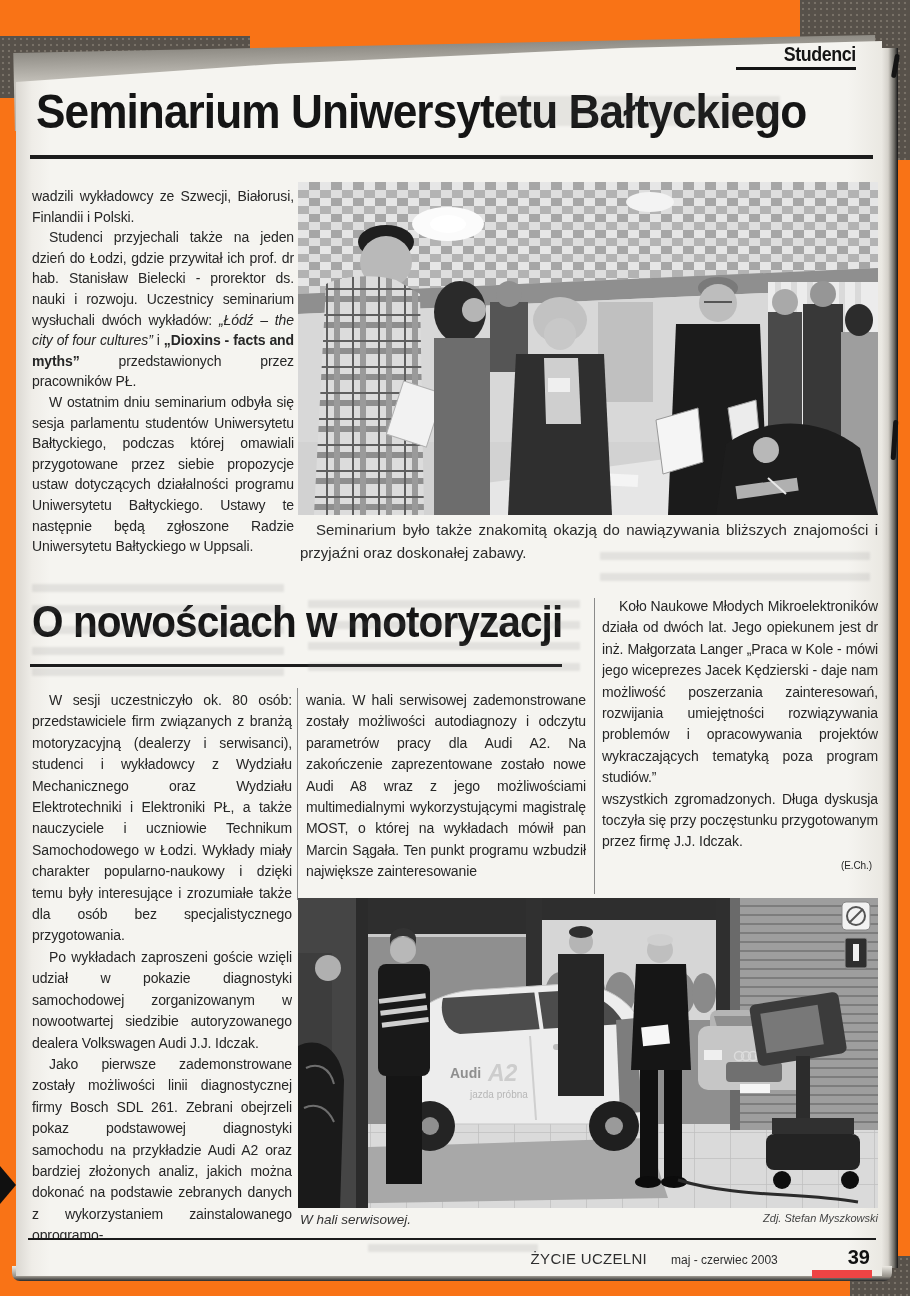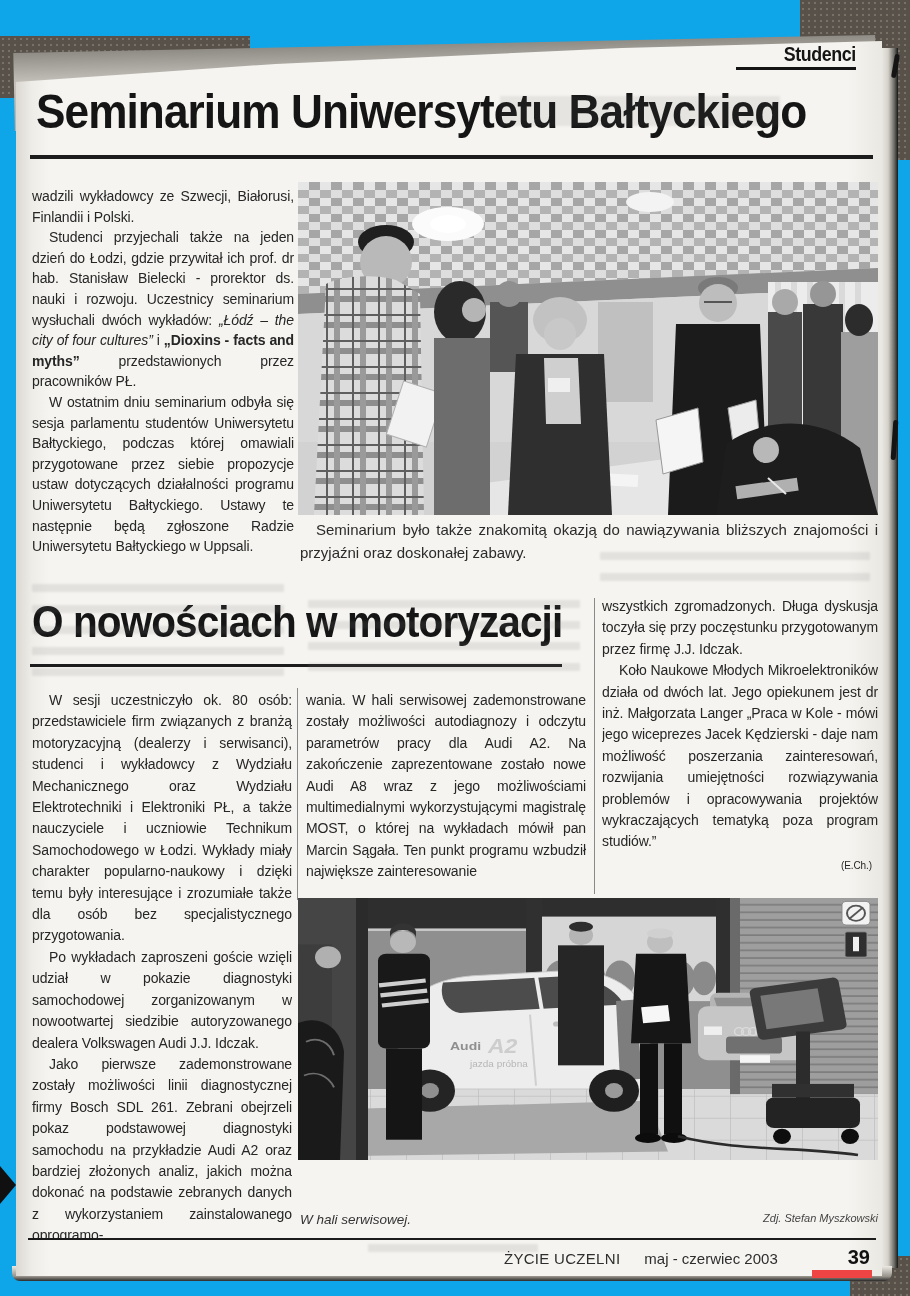--- a/index.html
+++ b/index.html
@@ -1,17 +1,17 @@
 <!DOCTYPE html>
 <html lang="pl"><head>
 <meta charset="utf-8">
 <style>
   html,body{margin:0;padding:0;background:#070707;}
   .screen{position:relative;width:910px;height:1296px;overflow:hidden;
-    background:#0ea5e9;font-family:"Liberation Sans",sans-serif;color:#222;}
+    background:#f97316;font-family:"Liberation Sans",sans-serif;color:#222;}
   
   .carpet{position:absolute;background-color:#57514a;
     background-image:radial-gradient(rgba(205,198,182,.28) 1px,transparent 1.6px);
     background-size:6px 6px;}
   .carpet-tl{left:0;top:36px;width:250px;height:62px;}
   .carpet-tr{right:0;top:0;width:110px;height:160px;}
   .carpet-br{right:0;bottom:0;width:60px;height:40px;}
   .underpages{position:absolute;left:14px;top:44px;width:862px;height:78px;
     background:linear-gradient(180deg,#8f8c85,#c6c3bc 40%,#b3b0a9);
     transform:rotate(-1.2deg);}
@@ -47,33 +47,33 @@
   .a2-col2{left:306px;top:690px;width:280px;height:206px;}
   .a2-col3{left:602px;top:596px;width:276px;height:300px;}
   .para{margin:0;}
   .para.indent{text-indent:17px;}
   .byline{margin:2px 6px 0 0;text-align:right;font-size:10px;}
   .vdiv{position:absolute;width:1px;background:#8a8a8a;}
   .vdiv1{left:297px;top:688px;height:212px;}
   .vdiv2{left:594px;top:598px;height:296px;}
   .photo{position:absolute;margin:0;background:#cfcfcf;}
   .photo1{left:298px;top:182px;width:580px;height:333px;}
-  .photo2{left:298px;top:898px;width:580px;height:262px;}
+  .photo2{left:298px;top:898px;width:580px;height:310px;}
   .photo svg{display:block;width:100%;height:100%;}
   .caption1{position:absolute;left:300px;top:518px;width:578px;margin:0;
     font-size:15px;line-height:23px;text-indent:16px;text-align:justify;color:#2b2b2b;}
   .caption2-row{position:absolute;left:300px;top:1212px;width:578px;display:flex;
     justify-content:space-between;align-items:flex-start;}
   .caption2{font-size:13.5px;font-style:italic;color:#333;}
   .credit{font-size:11px;font-style:italic;color:#444;}
   .bottom-rule{left:28px;top:1238px;width:848px;height:2px;}
   .footer{position:absolute;left:420px;top:1246px;width:452px;display:flex;
     justify-content:flex-end;align-items:baseline;gap:24px;color:#2e2e2e;}
   .journal{font-size:15px;font-weight:500;letter-spacing:.3px;}
-  .issue{font-size:15px;}
+  .issue{font-size:12px;}
   .pagenum-wrap{border-bottom:8px solid #ef4444;padding:0 2px 1px 36px;margin-left:10px;}
   .pagenum{font-size:20px;font-weight:800;color:#111;}
   
   .ghost{position:absolute;opacity:.45;filter:blur(1.1px);
     background-image:repeating-linear-gradient(180deg,rgba(120,120,120,.32) 0 8px,transparent 8px 21px);}
   .ghost-title{opacity:.22;background-image:repeating-linear-gradient(180deg,rgba(100,100,100,.5) 0 30px,transparent 30px 44px);}
 </style>
 </head>
 <body>
 
@@ -203,22 +203,22 @@
     <div class="col a2-col a2-col1">
         <p class="para indent"><span>W sesji uczestniczyło ok. 80 osób: przedstawiciele firm związanych z branżą motoryzacyjną (dealerzy i serwisanci), studenci i wykładowcy z Wydziału Mechanicznego oraz Wydziału Elektrotechniki i Elektroniki PŁ, a także nauczyciele i uczniowie Technikum Samochodowego w Łodzi. Wykłady miały charakter popularno-naukowy i dzięki temu były interesujące i zrozumiałe także dla osób bez specjalistycznego przygotowania.</span></p>
         <p class="para indent"><span>Po wykładach zaproszeni goście wzięli udział w pokazie diagnostyki samochodowej zorganizowanym w nowootwartej siedzibie autoryzowanego dealera Volkswagen Audi J.J. Idczak.</span></p>
         <p class="para indent"><span>Jako pierwsze zademonstrowane zostały możliwości linii diagnostycznej firmy Bosch SDL 261. Zebrani obejrzeli pokaz podstawowej diagnostyki samochodu na przykładzie Audi A2 oraz bardziej złożonych analiz, jakich można dokonać na podstawie zebranych danych z wykorzystaniem zainstalowanego oprogramo-</span></p>
       </div>
     <div class="col a2-col a2-col2">
         <p class="para"><span>wania. W hali serwisowej zademonstrowane zostały możliwości autodiagnozy i odczytu parametrów pracy dla Audi A2. Na zakończenie zaprezentowane zostało nowe Audi A8 wraz z jego możliwościami multimedialnymi wykorzystującymi magistralę MOST, o której na wykładach mówił pan Marcin Sągała. Ten punkt programu wzbudził największe zainteresowanie</span></p>
       </div>
     <div class="col a2-col a2-col3">
       <div>
+          <p class="para indent"><span>Koło Naukowe Młodych Mikroelektroników działa od dwóch lat. Jego opiekunem jest dr inż. Małgorzata Langer „Praca w Kole - mówi jego wiceprezes Jacek Kędzierski - daje nam możliwość poszerzania zainteresowań, rozwijania umiejętności rozwiązywania problemów i opracowywania projektów wykraczających tematyką poza program studiów.”</span></p>
           <p class="para"><span>wszystkich zgromadzonych. Długa dyskusja toczyła się przy poczęstunku przygotowanym przez firmę J.J. Idczak.</span></p>
-          <p class="para indent"><span>Koło Naukowe Młodych Mikroelektroników działa od dwóch lat. Jego opiekunem jest dr inż. Małgorzata Langer „Praca w Kole - mówi jego wiceprezes Jacek Kędzierski - daje nam możliwość poszerzania zainteresowań, rozwijania umiejętności rozwiązywania problemów i opracowywania projektów wykraczających tematyką poza program studiów.”</span></p>
         </div>
       <p class="byline">(E.Ch.)</p>
     </div>
 
     <figure class="photo photo2">
       <svg viewBox="0 0 580 310" preserveAspectRatio="none">
         <defs>
           <pattern id="slats" width="580" height="9" patternUnits="userSpaceOnUse">
             <rect width="580" height="9" fill="#9e9e9e"></rect>
             <rect y="7" width="580" height="2" fill="#7d7d7d"></rect>

